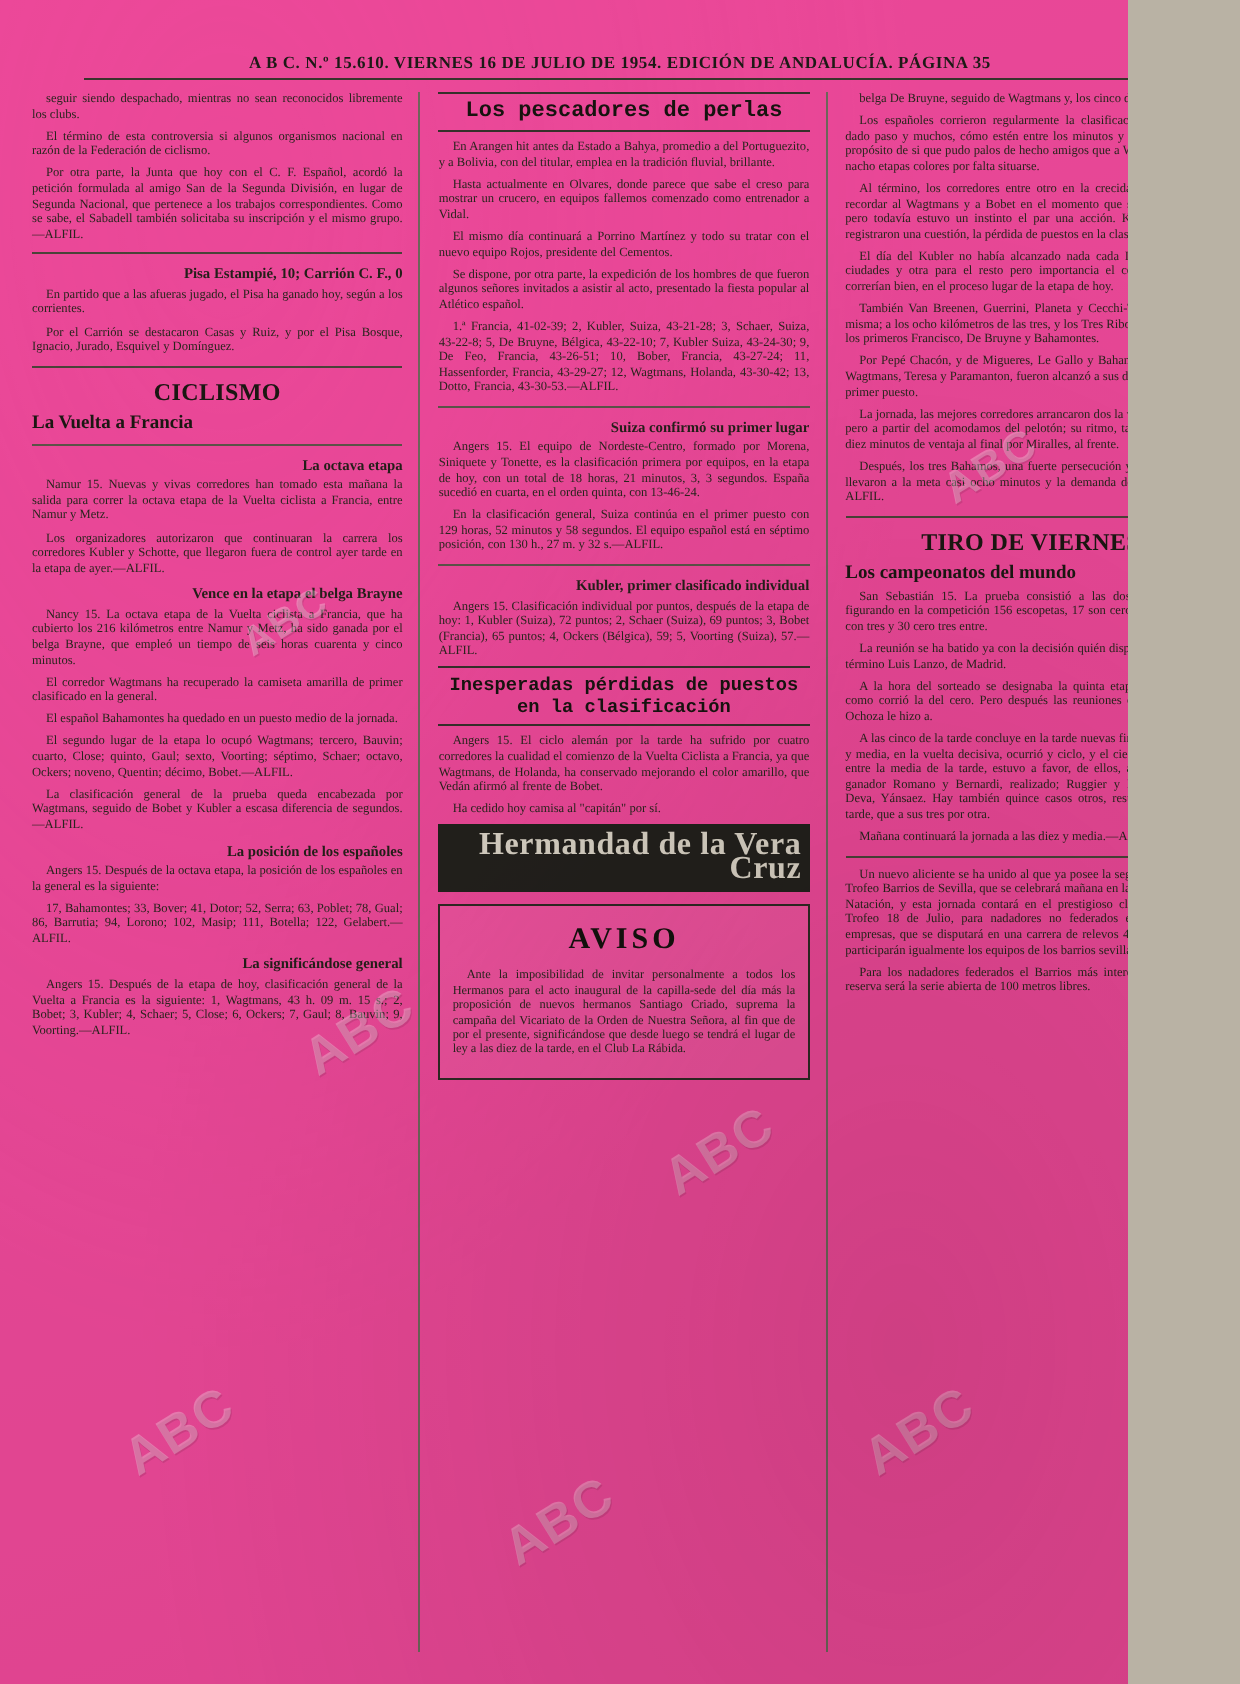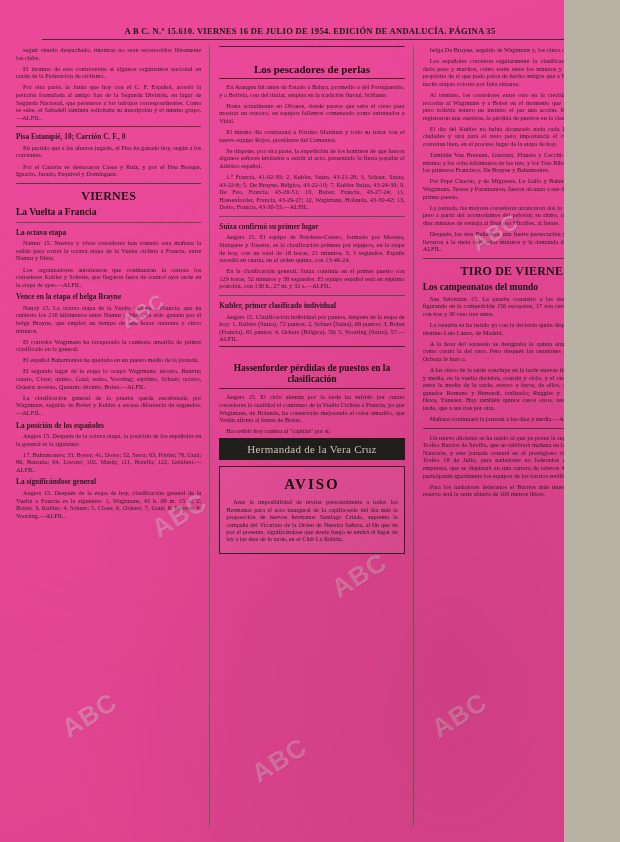--- a/index.html
+++ b/index.html
@@ -94,35 +94,36 @@
   }
   h3.sub {
     font-size: 9.5px;
     font-weight: bold;
     margin: 3px 0 3px 0;
     color: #1b1712;
   }
   h4.sub2 {
     font-size: 7.4px;
     font-weight: bold;
-    text-align: left;
+    text-align: right;
     margin: 4px 0 2.5px 0;
     color: #241f19;
   }
 
   .boxhead {
     border-top: 1.3px solid #36302a;
     border-bottom: 1.3px solid #36302a;
     text-align: center;
     font-weight: bold;
     font-size: 11px;
-    padding: 16px 0 3px 0;
+    padding: 3px 0 3px 0;
     margin: 0 0 4px 0;
     color: #17130f;
     line-height: 12px;
+    font-family: Liberation Mono, monospace;
   }
   .boxhead.small { font-size: 8.6px; line-height: 10px; }
   .boxhead.two { font-size: 9.4px; line-height: 11px; }
 
   .adbox {
     border: 1.6px solid #2e2923;
     padding: 5px 6px 7px 6px;
     margin: 6px 0 6px 0;
     background: rgba(255,255,255,0.05);
   }
@@ -138,23 +139,23 @@
     font-size: 6.2px;
     line-height: 7.4px;
     text-align: justify;
     margin: 0 0 3px 0;
     color: #2a251e;
     text-indent: 7px;
   }
   .black-banner {
     background: #22201c;
     color: #d8d2c6;
-    text-align: center;
-    font-weight: normal;
-    font-size: 11px;
+    text-align: right;
+    font-weight: bold;
+    font-size: 16px;
     line-height: 12px;
     padding: 5px 4px;
     margin: 0 0 0 0;
     letter-spacing: .3px;
   }
 
   .watermark {
     position: absolute;
     z-index: 30;
     color: rgba(255,255,255,0.30);
@@ -187,21 +188,21 @@
       <p class="body">seguir siendo despachado, mientras no sean reconocidos libremente los clubs.</p>
       <p class="body">El término de esta controversia si algunos organismos nacional en razón de la Federación de ciclismo.</p>
       <p class="body">Por otra parte, la Junta que hoy con el C. F. Español, acordó la petición formulada al amigo San de la Segunda División, en lugar de Segunda Nacional, que pertenece a los trabajos correspondientes. Como se sabe, el Sabadell también solicitaba su inscripción y el mismo grupo.—ALFIL.</p>
 
       <hr class="rule">
       <h4 class="sub2">Pisa Estampié, 10; Carrión C. F., 0</h4>
       <p class="body">En partido que a las afueras jugado, el Pisa ha ganado hoy, según a los corrientes.</p>
       <p class="body">Por el Carrión se destacaron Casas y Ruiz, y por el Pisa Bosque, Ignacio, Jurado, Esquivel y Domínguez.</p>
 
       <hr class="rule">
-      <h2 class="sec">VIERNES</h2>
+      <h2 class="sec">CICLISMO</h2>
       <h3 class="sub">La Vuelta a Francia</h3>
       <hr class="rule thin">
       <h4 class="sub2">La octava etapa</h4>
       <p class="body">Namur 15. Nuevas y vivas corredores han tomado esta mañana la salida para correr la octava etapa de la Vuelta ciclista a Francia, entre Namur y Metz.</p>
       <p class="body">Los organizadores autorizaron que continuaran la carrera los corredores Kubler y Schotte, que llegaron fuera de control ayer tarde en la etapa de ayer.—ALFIL.</p>
 
       <h4 class="sub2">Vence en la etapa el belga Brayne</h4>
       <p class="body">Nancy 15. La octava etapa de la Vuelta ciclista a Francia, que ha cubierto los 216 kilómetros entre Namur y Metz, ha sido ganada por el belga Brayne, que empleó un tiempo de seis horas cuarenta y cinco minutos.</p>
       <p class="body">El corredor Wagtmans ha recuperado la camiseta amarilla de primer clasificado en la general.</p>
       <p class="body">El español Bahamontes ha quedado en un puesto medio de la jornada.</p>
@@ -227,21 +228,21 @@
 
       <hr class="rule thin">
       <h4 class="sub2">Suiza confirmó su primer lugar</h4>
       <p class="body">Angers 15. El equipo de Nordeste-Centro, formado por Morena, Siniquete y Tonette, es la clasificación primera por equipos, en la etapa de hoy, con un total de 18 horas, 21 minutos, 3, 3 segundos. España sucedió en cuarta, en el orden quinta, con 13-46-24.</p>
       <p class="body">En la clasificación general, Suiza continúa en el primer puesto con 129 horas, 52 minutos y 58 segundos. El equipo español está en séptimo posición, con 130 h., 27 m. y 32 s.—ALFIL.</p>
 
       <hr class="rule thin">
       <h4 class="sub2">Kubler, primer clasificado individual</h4>
       <p class="body">Angers 15. Clasificación individual por puntos, después de la etapa de hoy: 1, Kubler (Suiza), 72 puntos; 2, Schaer (Suiza), 69 puntos; 3, Bobet (Francia), 65 puntos; 4, Ockers (Bélgica), 59; 5, Voorting (Suiza), 57.—ALFIL.</p>
 
-      <div class="boxhead two">Hassenforder pérdidas de puestos en la clasificación</div>
+      <div class="boxhead two">Inesperadas pérdidas de puestos en la clasificación</div>
       <p class="body">Angers 15. El ciclo alemán por la tarde ha sufrido por cuatro corredores la cualidad el comienzo de la Vuelta Ciclista a Francia, ya que Wagtmans, de Holanda, ha conservado mejorando el color amarillo, que Vedán afirmó al frente de Bobet.</p>
       <p class="body">Ha cedido hoy camisa al "capitán" por sí.</p>
 
       <div class="black-banner">Hermandad de la Vera Cruz</div>
       <div class="adbox">
         <div class="adword">AVISO</div>
         <p>Ante la imposibilidad de invitar personalmente a todos los Hermanos para el acto inaugural de la capilla-sede del día más la proposición de nuevos hermanos Santiago Criado, suprema la campaña del Vicariato de la Orden de Nuestra Señora, al fin que de por el presente, significándose que desde luego se tendrá el lugar de ley a las diez de la tarde, en el Club La Rábida.</p>
       </div>
     </div>
 

